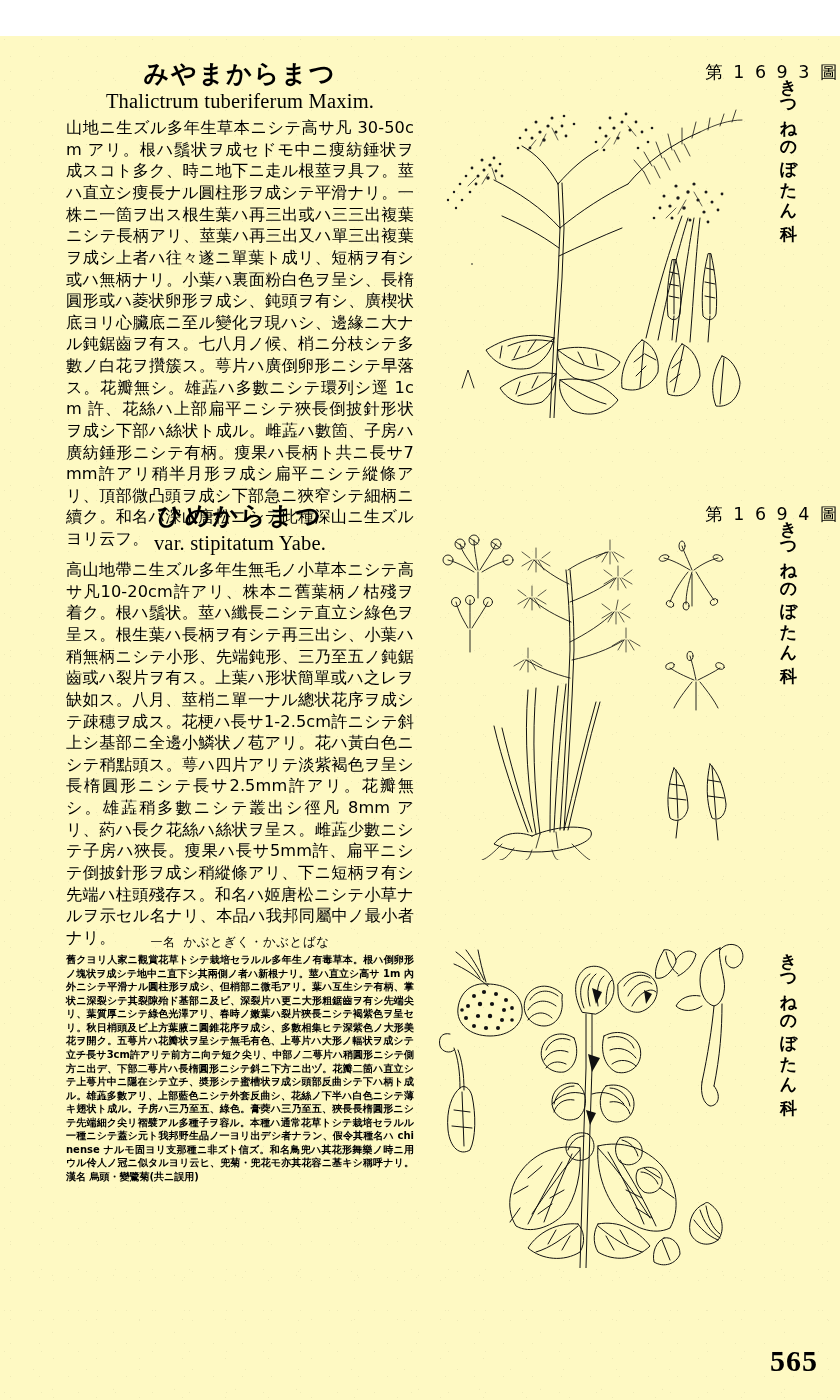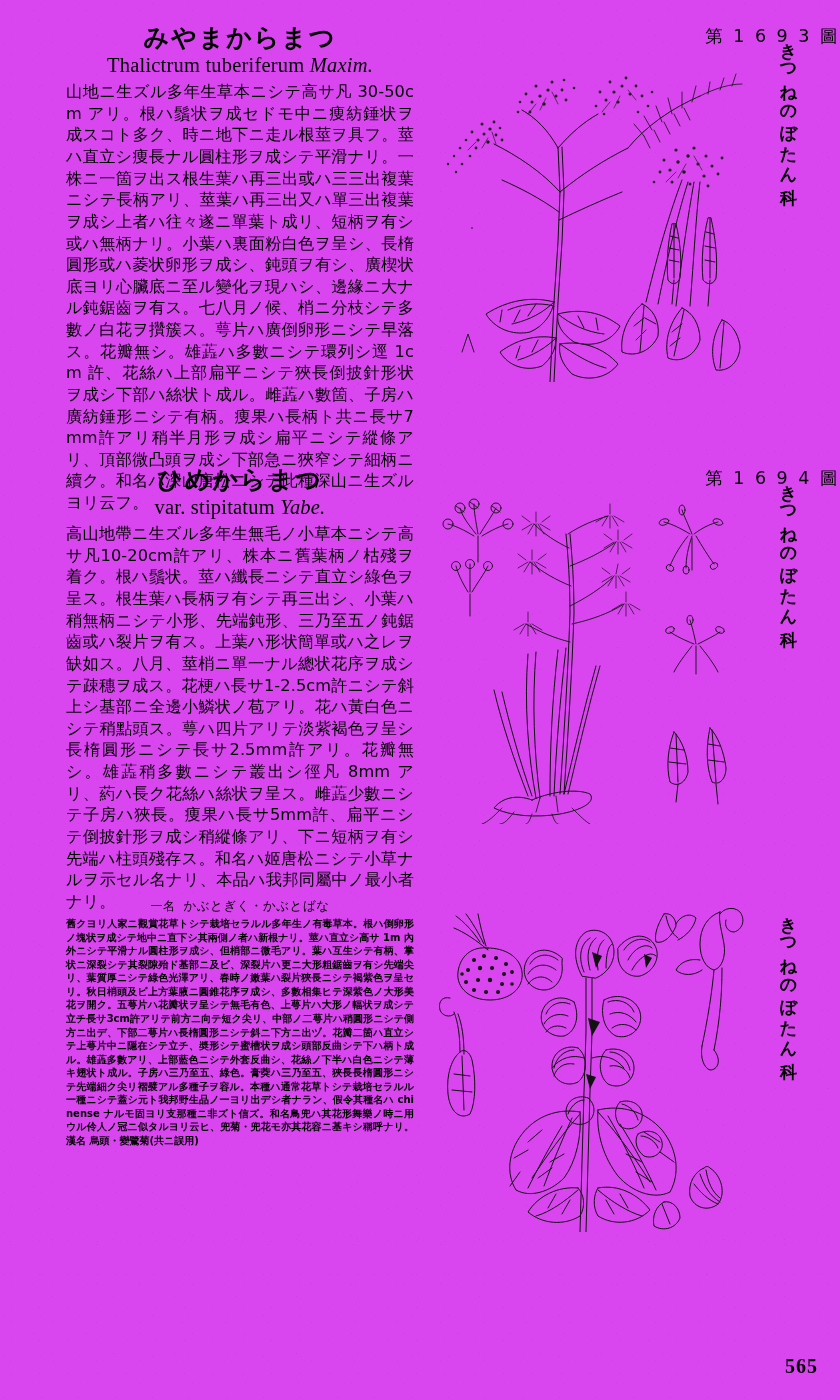--- a/index.html
+++ b/index.html
@@ -8,21 +8,22 @@
     width:840px;height:1400px;
     background:#ffffff;
     font-family:"Liberation Serif", serif;
     color:#000;
     position:relative;
     overflow:hidden;
   }
   
   #page{
     position:absolute;inset:0;
-    background:#d946ef;
+    background:#fef9c3;
+    margin-top:36px;
   }
   #grain{
     position:absolute;inset:0;
     pointer-events:none;
     opacity:.055;
     background-image:
       radial-gradient(circle at 12% 8%, #000 0.6px, transparent 0.7px),
       radial-gradient(circle at 63% 22%, #000 0.5px, transparent 0.6px),
       radial-gradient(circle at 37% 61%, #000 0.5px, transparent 0.6px),
       radial-gradient(circle at 86% 74%, #000 0.6px, transparent 0.7px),
@@ -61,21 +62,21 @@
   .altname .alt-lead{font-size:12px;margin-right:8px;}
   .sciname{
     text-align:center;
     font-family:"Liberation Serif", serif;
     font-size:20.5px;
     line-height:1.18;
     letter-spacing:.2px;
     margin:1px 0 0 0;
     white-space:nowrap;
   }
-  .sciname .it{font-style:italic;}
+  .sciname .it{}
   .sciname.small{font-size:19.5px;}
 
   
   .body{
     font-family:"DejaVu Sans", sans-serif;
     text-align:justify;
     text-align-last:left;
     word-break:break-all;
     margin-top:4px;
   }
@@ -126,21 +127,21 @@
   }
 
   svg.plate{display:block;width:100%;height:100%;}
   svg.plate *{vector-effect:non-scaling-stroke;}
 
   
   .pagenum{
     position:absolute;
     right:22px;bottom:22px;
     font-family:"Liberation Serif", serif;
-    font-size:20px;
+    font-size:30px;
     font-weight:bold;
     letter-spacing:1px;
   }
 </style>
 </head>
 <body>
 
 <div id="page">
 
   <div class="entry entry-1">

